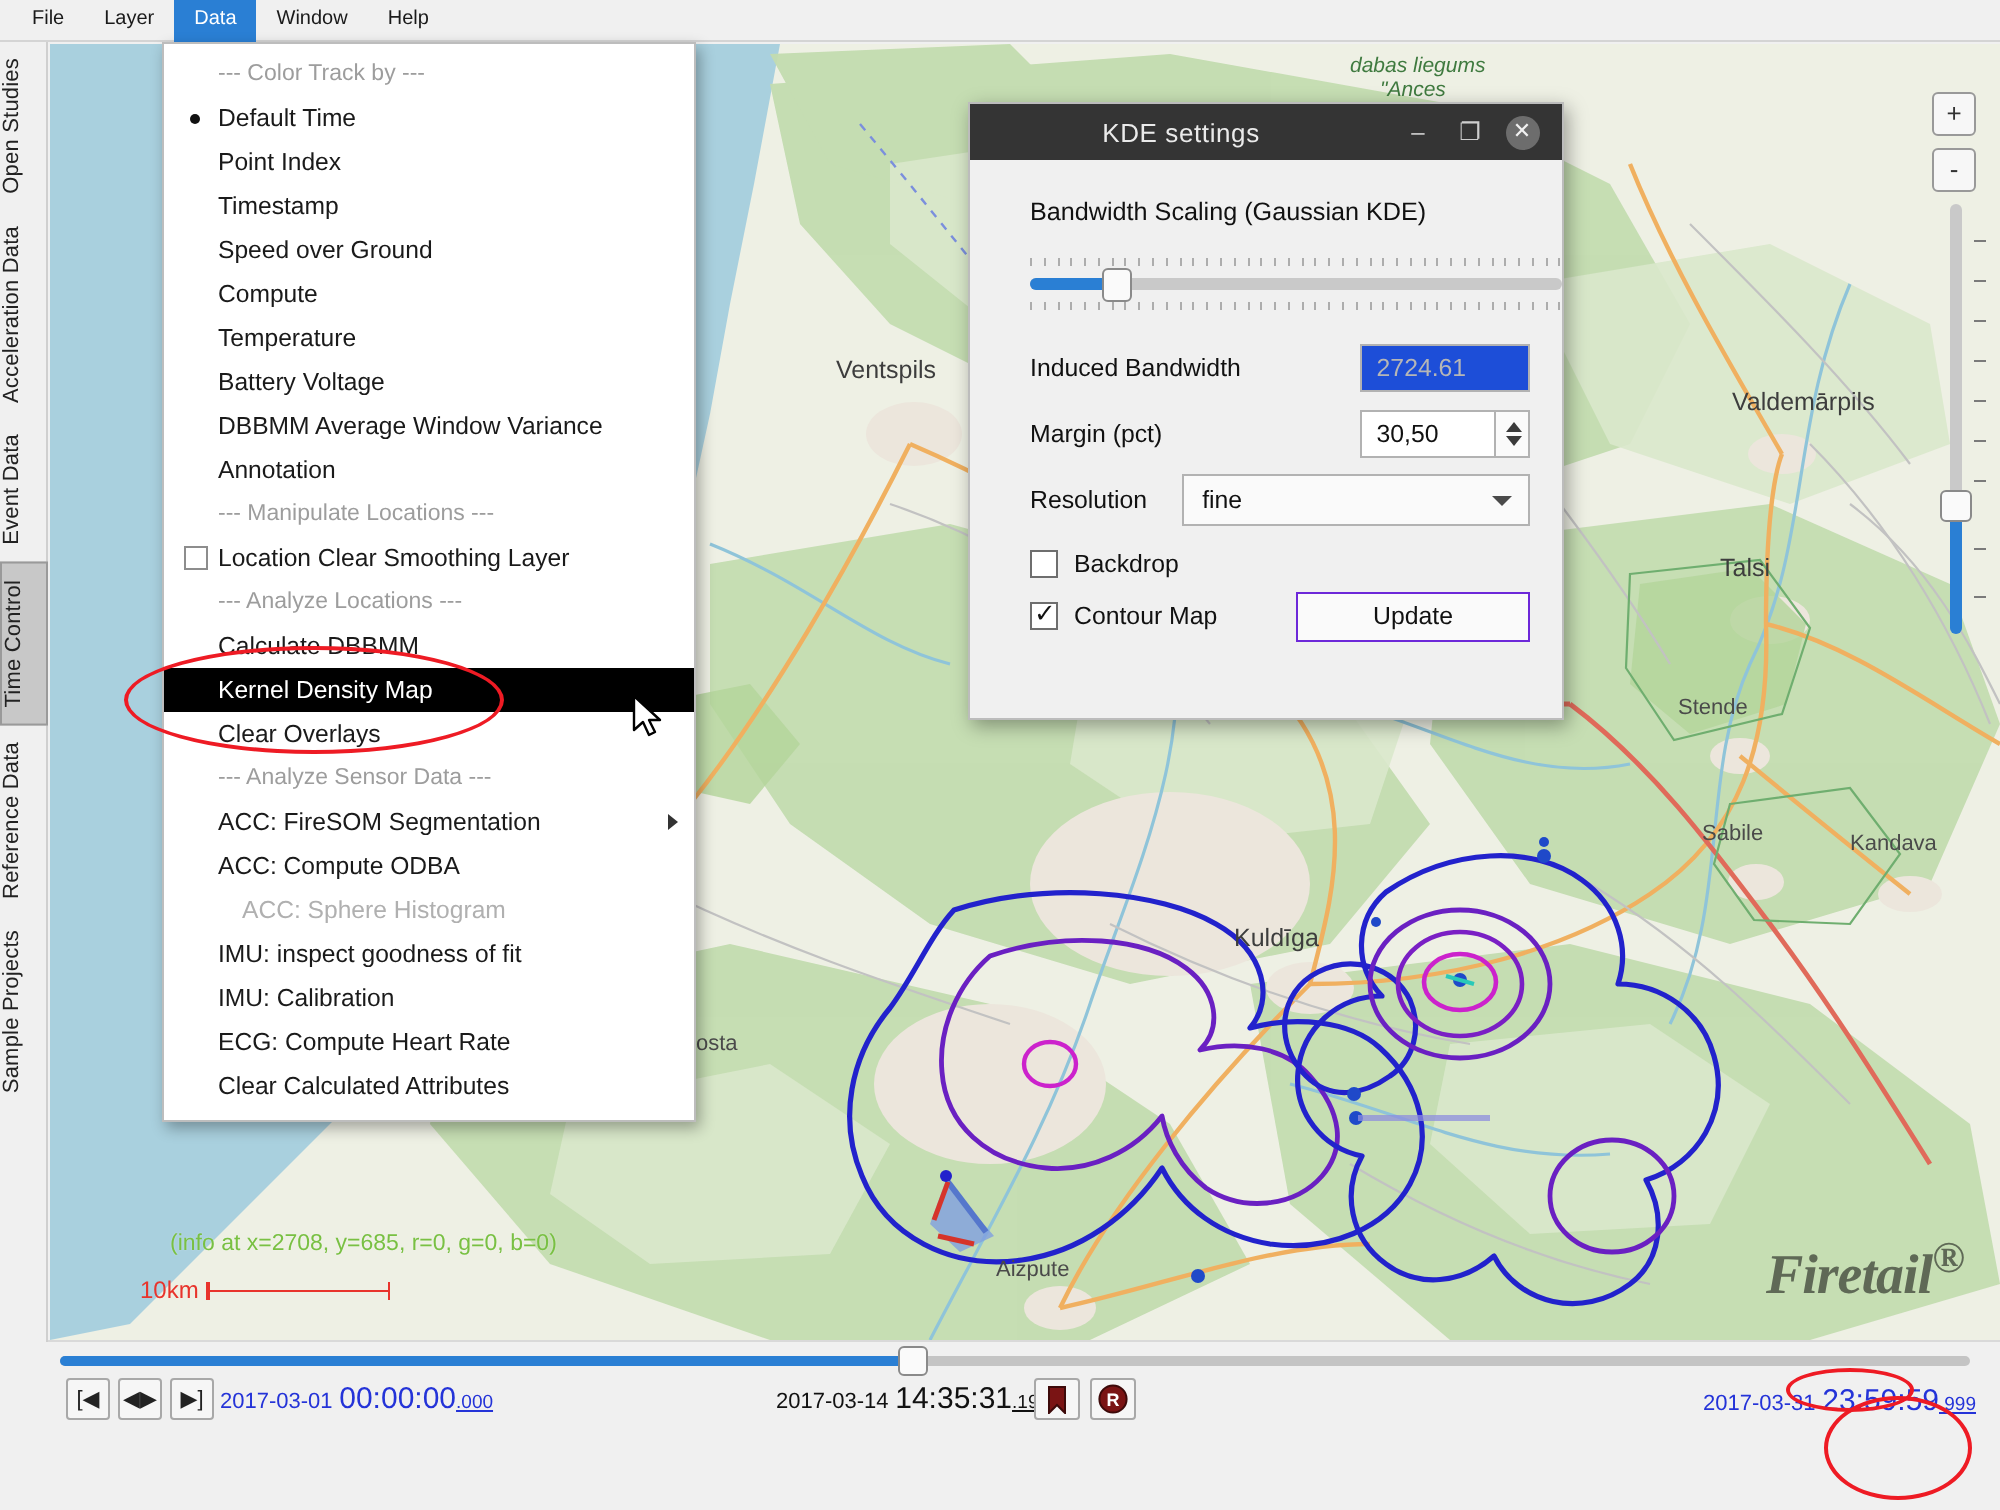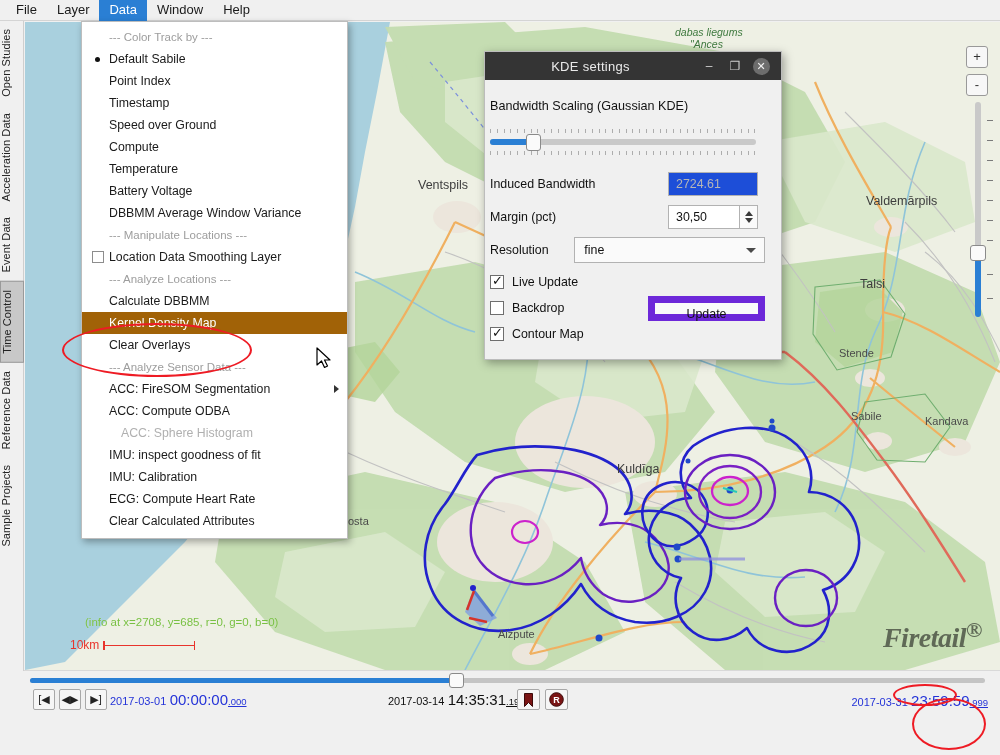--- a/index.html
+++ b/index.html
@@ -18,21 +18,21 @@
   #menubar {
     position: absolute; left: 0; top: 0; width: 1000px; height: 21px;
     background: #f0f0f0;
     border-bottom: 1px solid #d4d4d4;
     display: flex; align-items: center;
     padding-left: 6px;
     z-index: 40;
   }
   .menu-title {
     padding: 3px 10px 4px 10px;
-    font-size: 13px;
+    font-size: 10px;
     color: #1a1a1a;
     line-height: 14px;
     cursor: default;
   }
   .menu-title.active { background: #2a7fd4; color: #ffffff; }
 
   
   #rail {
     position: absolute; left: 0; top: 21px; width: 24px; height: 650px;
     background: #f0f0f0;
@@ -130,21 +130,21 @@
     position: relative;
     height: 22px; line-height: 22px;
     padding-left: 27px; padding-right: 28px;
     font-size: 12.3px;
     color: #1a1a1a;
     white-space: nowrap;
     cursor: default;
   }
   .mi.sep { color: #9d9d9d; font-size: 11.5px; padding-left: 27px; }
   .mi.disabled { color: #b0b0b0; margin-left: 12px; }
-  .mi.hl { background: #a16207; color: #ffffff; }
+  .mi.hl { background: #000000; color: #ffffff; }
   .mi .bullet {
     position: absolute; left: 13px; top: 9px;
     width: 5px; height: 5px; border-radius: 50%; background: #111;
   }
   .mi .cb {
     position: absolute; left: 10px; top: 5px;
     width: 12px; height: 12px; border: 1px solid #8d8d8d; background: #fff;
   }
   .mi .submenu-arrow {
     position: absolute; right: 8px; top: 7px;
@@ -185,21 +185,21 @@
     width: 26px; height: 28px; color: #cfcfcf; font-size: 12px;
     display: flex; align-items: center; justify-content: center; cursor: pointer;
   }
   .winbtn.close {
     margin-right: 7px;
   }
   .winbtn.close span {
     width: 17px; height: 17px; border-radius: 50%; background: #6d6d6d;
     color: #f2f2f2; font-size: 11px; line-height: 17px; text-align: center;
   }
-  #kde-body { padding: 14px 16px 0 5px; }
+  #kde-body { padding: 14px 16px 0 30px; }
   .kde-h { font-size: 12.6px; color: #111; margin: 5px 0 16px 0; }
 
   
   #bw { position: relative; height: 26px; margin: 0 0 14px 0; }
   #bw-ticks-top, #bw-ticks-bot {
     position: absolute; left: 0; width: 266px; height: 4px;
     display: flex; justify-content: space-between;
   }
   #bw-ticks-top { top: 0; } #bw-ticks-bot { bottom: 0; }
   .bwtick { width: 1px; height: 4px; background: #adadad; }
@@ -235,21 +235,21 @@
     width: 14px; height: 14px; border: 1px solid #6e6e6e; background: #fff;
     margin-right: 8px; position: relative;
   }
   .chk .box.on:after {
     content: "✓"; position: absolute; left: 1px; top: -3px;
     font-size: 13px; color: #111; line-height: 16px;
   }
   .chk .cl { font-size: 12.4px; color: #111; }
   #updatebtn {
     width: 117px; height: 25px; line-height: 23px; text-align: center;
-    border: 7px solid #6d28d9; background: #fafafa;
+    border: 1px solid #6d28d9; background: #fafafa;
     font-size: 12.4px; color: #111; cursor: pointer;
   }
 
   
   #bottom {
     position: absolute; left: 0; top: 670px; width: 1000px; height: 85px;
     background: #f0f0f0;
     border-top: 1px solid #d9d9d9;
   }
   #tl { position: absolute; left: 30px; top: 2px; width: 955px; height: 14px; }
@@ -508,30 +508,31 @@
       <span class="sb-label">10km</span>
       <span class="sb-line">
           <i class="sb-cap"></i>
         </span>
     </div>
     <div id="brandlogo"><span>Firetail</span><span class="reg">®</span></div>
   </div>
 
   <div id="datamenu">
     <div class="mi sep">--- Color Track by ---</div>
-    <div class="mi"><span class="bullet"></span><span>Default Sabile</span></div>
+    <div class="mi"><span class="bullet"></span><span>Default Time</span></div>
     <div class="mi">Point Index</div>
     <div class="mi">Timestamp</div>
     <div class="mi">Speed over Ground</div>
     <div class="mi">Compute</div>
     <div class="mi">Temperature</div>
     <div class="mi">Battery Voltage</div>
     <div class="mi">DBBMM Average Window Variance</div>
+    <div class="mi">Annotation</div>
     <div class="mi sep">--- Manipulate Locations ---</div>
-    <div class="mi"><span class="cb"></span><span>Location Data Smoothing Layer</span></div>
+    <div class="mi"><span class="cb"></span><span>Location Clear Smoothing Layer</span></div>
     <div class="mi sep">--- Analyze Locations ---</div>
     <div class="mi">Calculate DBBMM</div>
     <div class="mi hl">Kernel Density Map</div>
     <div class="mi">Clear Overlays</div>
     <div class="mi sep">--- Analyze Sensor Data ---</div>
     <div class="mi"><span>ACC: FireSOM Segmentation</span><span class="submenu-arrow"></span></div>
     <div class="mi">ACC: Compute ODBA</div>
     <div class="mi disabled">ACC: Sphere Histogram</div>
     <div class="mi">IMU: inspect goodness of fit</div>
     <div class="mi">IMU: Calibration</div>
@@ -661,24 +662,20 @@
           </div>
       </div>
 
       <div class="row">
         <div class="lbl" style="width:88px">Resolution</div>
         <div class="combo" style="width:198px"><span>fine</span><i class="cv"></i></div>
       </div>
 
       <div style="position:relative;margin-top:4px;">
         <div class="chk">
-          <span class="box on"></span>
-          <span class="cl">Live Update</span>
-        </div>
-        <div class="chk">
           <span class="box"></span>
           <span class="cl">Backdrop</span>
         </div>
         <div class="chk">
           <span class="box on"></span>
           <span class="cl">Contour Map</span>
         </div>
         <div id="updatebtn" style="position:absolute;right:0;top:27px;">Update</div>
       </div>
     </div>

